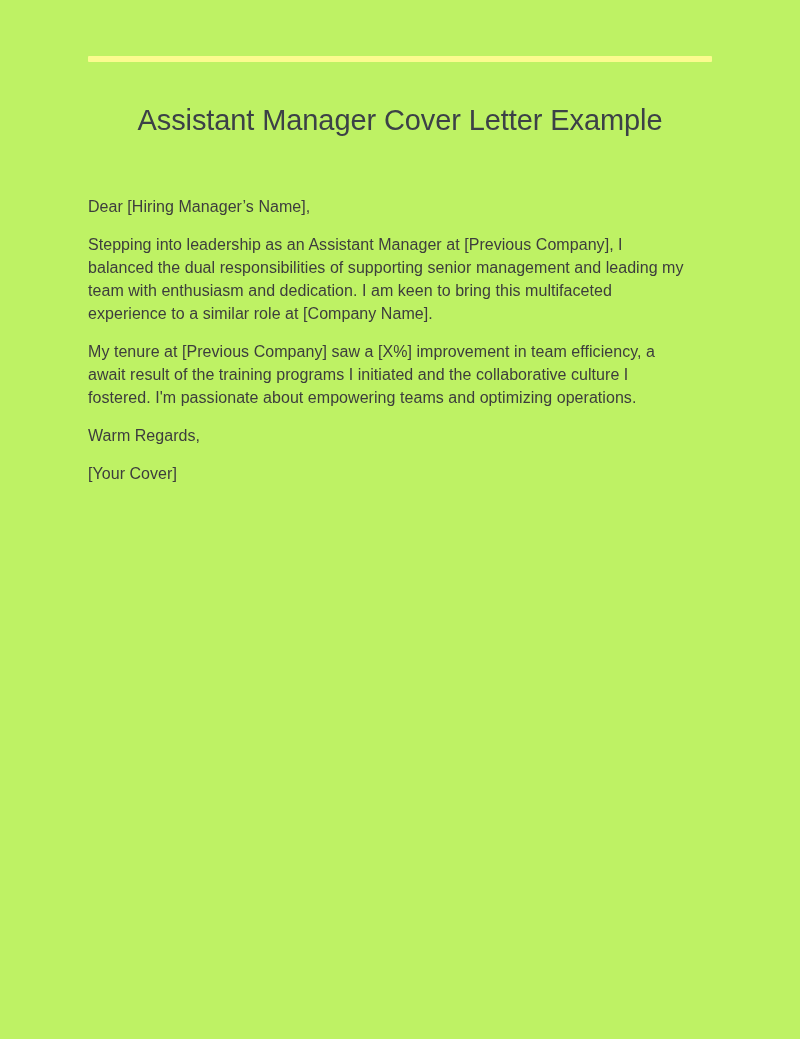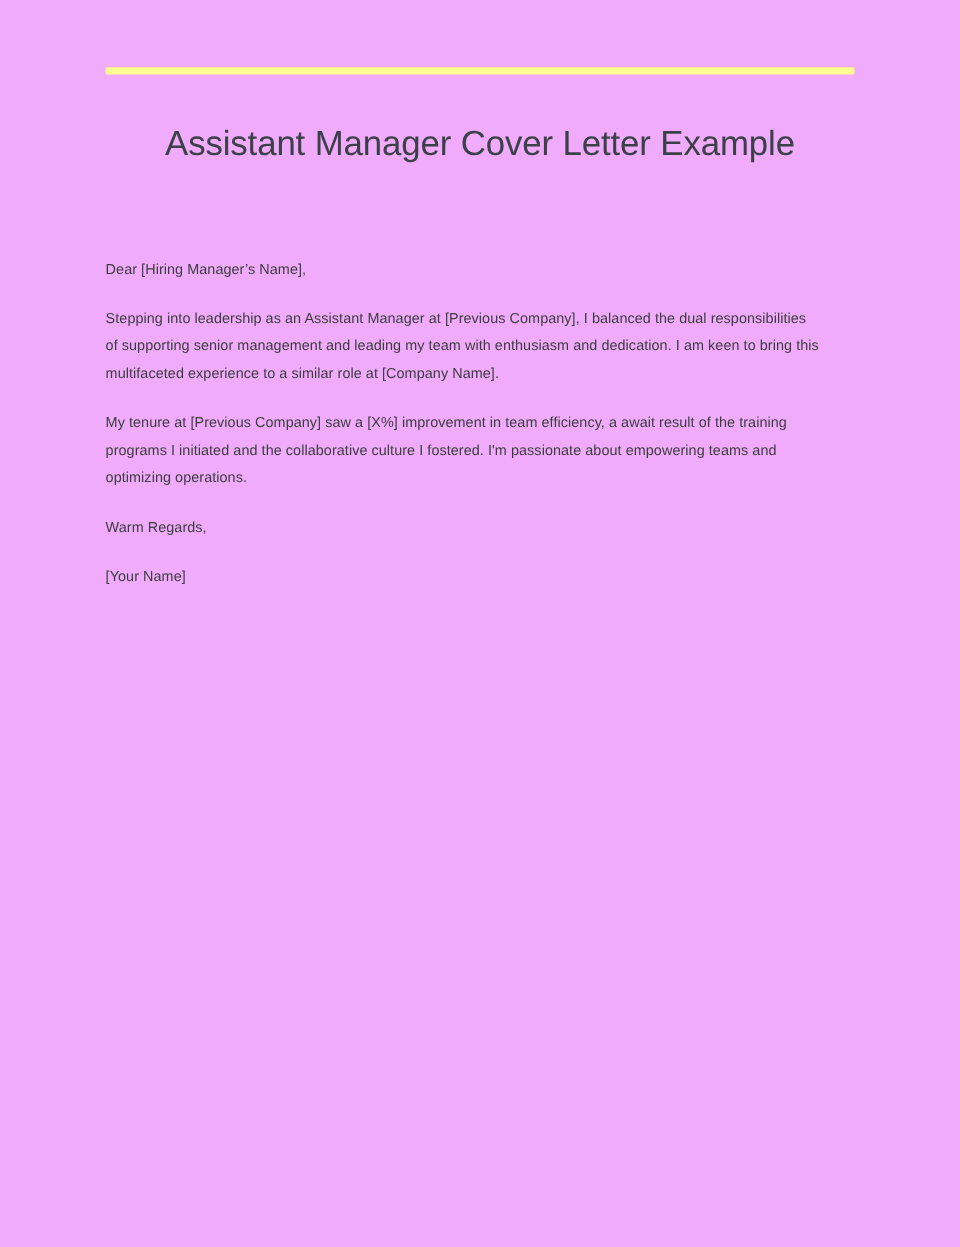--- a/index.html
+++ b/index.html
@@ -12,21 +12,21 @@
     width: 800px;
     height: 1039px;
     font-family: "Liberation Sans", sans-serif;
     -webkit-font-smoothing: antialiased;
     overflow: hidden;
   }
   .page {
     position: relative;
     width: 800px;
     height: 1039px;
-    background: #f0abfc;
+    background: #bef264;
     box-sizing: border-box;
   }
   .accent-bar {
     position: absolute;
     left: 88px;
     top: 56px;
     width: 624px;
     height: 6px;
     background: #fbfb8f;
     border-radius: 1px;
@@ -45,22 +45,22 @@
     margin: 0;
     white-space: nowrap;
   }
   .letter-body {
     position: absolute;
     left: 88px;
     top: 195px;
     width: 596px;
   }
   .letter-body p {
-    margin: 18px 0 15px 0;
-    font-size: 12px;
+    margin: 0 0 15px 0;
+    font-size: 16px;
     line-height: 23px;
     color: #3d3d3d;
     letter-spacing: 0.05px;
   }
   .letter-body p:last-child {
     margin-bottom: 0;
   }
   .para-greeting { }
   .para-closing { }
   .para-signature { }
@@ -72,16 +72,16 @@
 
   <div class="accent-bar"></div>
 
   <h1 class="doc-title">Assistant Manager Cover Letter Example</h1>
 
   <div class="letter-body">
     <p class="para-greeting">Dear [Hiring Manager’s Name],</p>
     <p>Stepping into leadership as an Assistant Manager at [Previous Company], I balanced the dual responsibilities of supporting senior management and leading my team with enthusiasm and dedication. I am keen to bring this multifaceted experience to a similar role at [Company Name].</p>
     <p>My tenure at [Previous Company] saw a [X%] improvement in team efficiency, a await result of the training programs I initiated and the collaborative culture I fostered. I'm passionate about empowering teams and optimizing operations.</p>
     <p class="para-closing">Warm Regards,</p>
-    <p class="para-signature">[Your Name]</p>
+    <p class="para-signature">[Your Cover]</p>
   </div>
 
 </div>
 
 </body></html>

